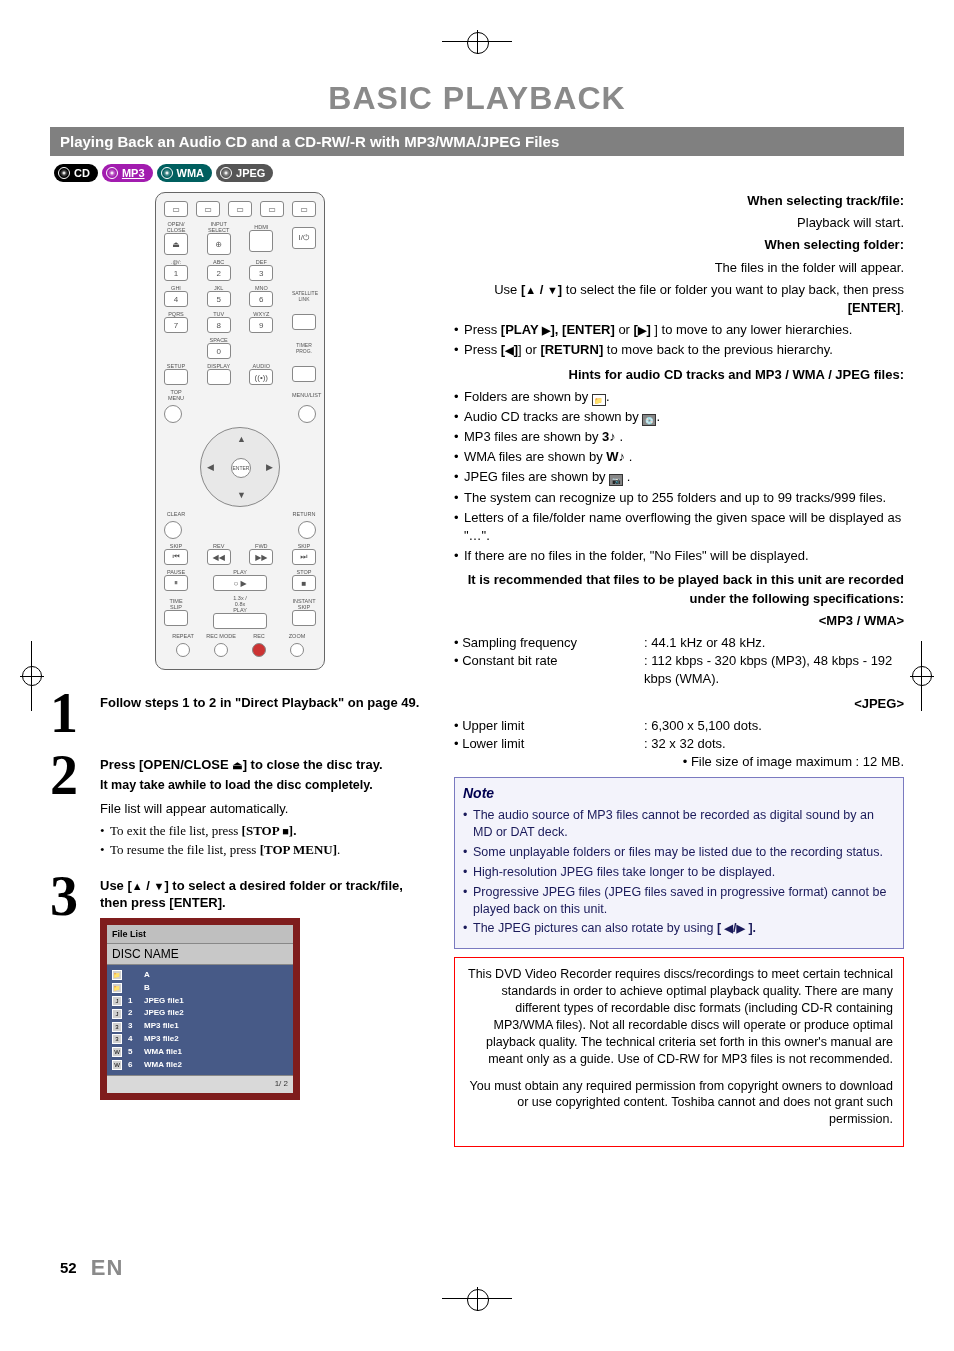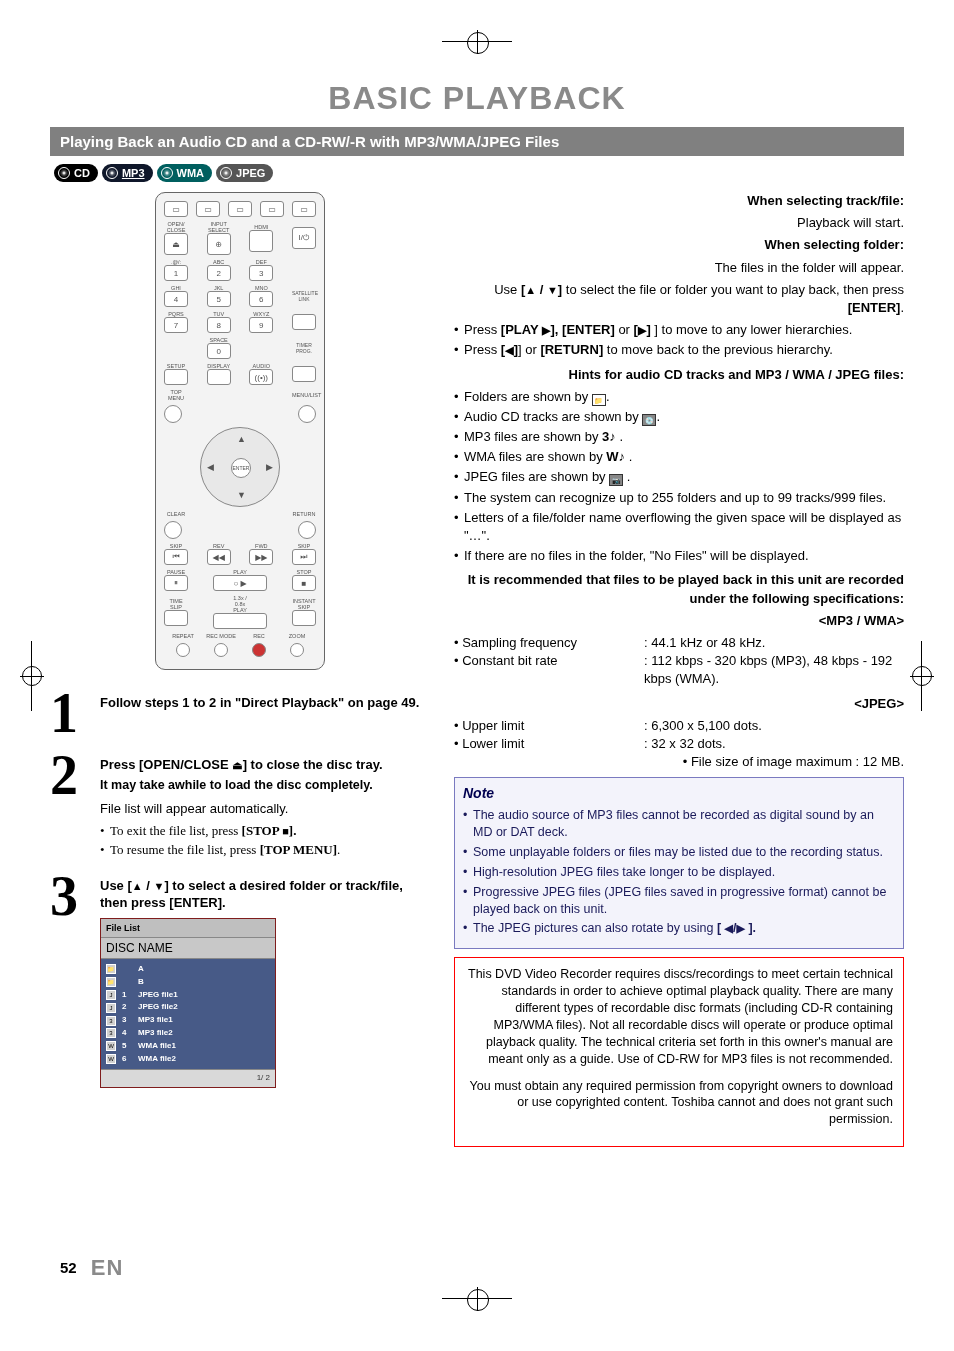--- a/index.html
+++ b/index.html
@@ -64,21 +64,21 @@
     border-radius: 9px;
     padding: 0 8px 0 4px;
   }
   .badge .disc {
     width: 12px; height: 12px; border-radius: 50%;
     background: radial-gradient(circle, rgba(255,255,255,0.9) 10%, rgba(255,255,255,0.3) 30%, transparent 60%);
     border: 1px solid currentColor;
     margin-right: 4px;
   }
   .badge.cd { background:#000; }
-  .badge.mp3 { background:#0f172a;text-decoration:underline; }
+  .badge.mp3 { background:#a21caf;text-decoration:underline; }
   .badge.wma { background:#005f5f; }
   .badge.jpeg { background:#555; }
 
   .two-col { display: flex; gap: 24px; }
   .col-left { width: 380px; }
   .col-right { flex: 1; font-size: 13px; line-height: 1.4; }
 
   .remote {
     width: 170px;
     margin: 0 auto 20px;
@@ -112,22 +112,22 @@
     flex-shrink:0;
   }
   .step-body { font-size: 13px; line-height:1.35; padding-top:4px; }
   .step-body .step-head { font-weight:700; }
   .step-body .step-sub { font-weight:700; margin-top:4px; font-size:12.5px; }
   .step-body ul { list-style: none; margin-top:4px; }
   .step-body li { position:relative; padding-left:10px; margin-top:2px;font-family:Liberation Serif, serif; }
   .step-body li::before { content:"•"; position:absolute; left:0; }
 
   .filelist-box {
-    width: 176px;
-    border: 1px solid #7f1d1d;
+    width: 200px;
+    border: 7px solid #7f1d1d;
     background: #d9d9d9;
     font-size: 9px;
     margin-top: 6px;
     margin-left: 0;
   }
   .filelist-box .fl-hdr { background:#bfbfbf; padding:3px 5px; font-weight:700; border-bottom:1px solid #888;}
   .filelist-box .fl-sub { background:#c8c8c8; padding:2px 5px; font-size:12px; border-bottom:1px solid #888;}
   .filelist-box .fl-body { background:#475a87; color:#fff; padding:4px 5px; }
   .filelist-box .fl-row { display:flex; gap:6px; align-items:center; padding:1px 0;}
   .filelist-box .fl-row .ico { width:10px; height:10px; background:#d0d0d0; border:1px solid #fff; display:flex; align-items:center;justify-content:center; font-size:6px; color:#000;}

